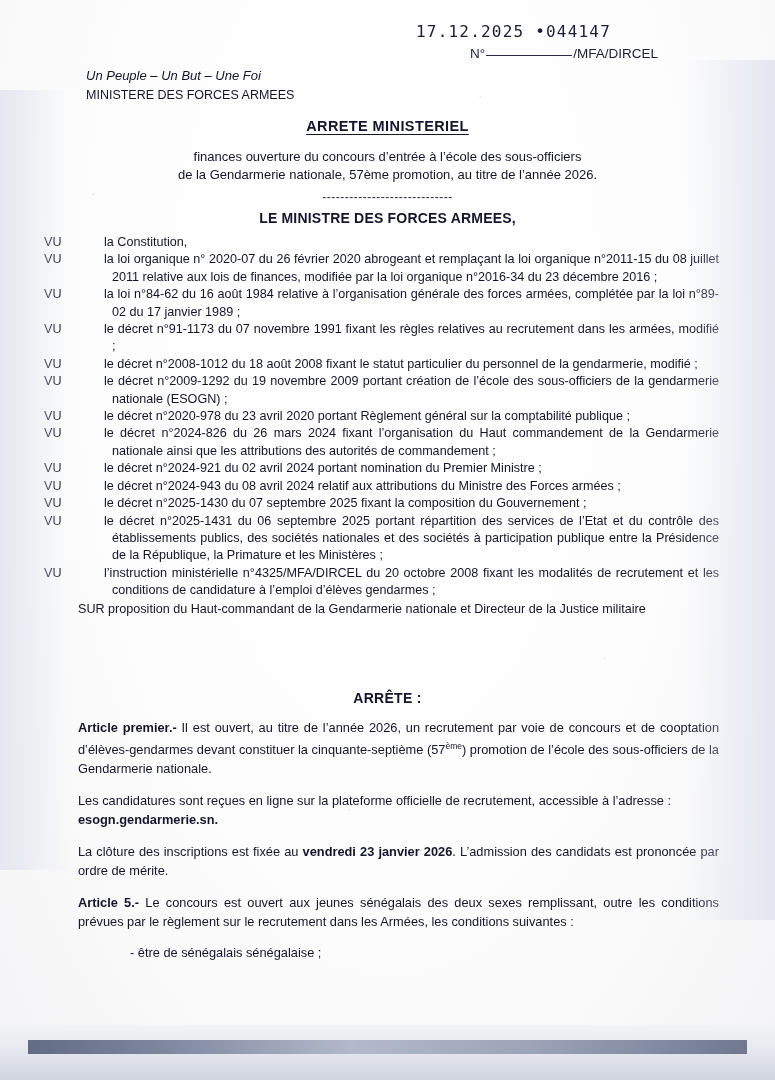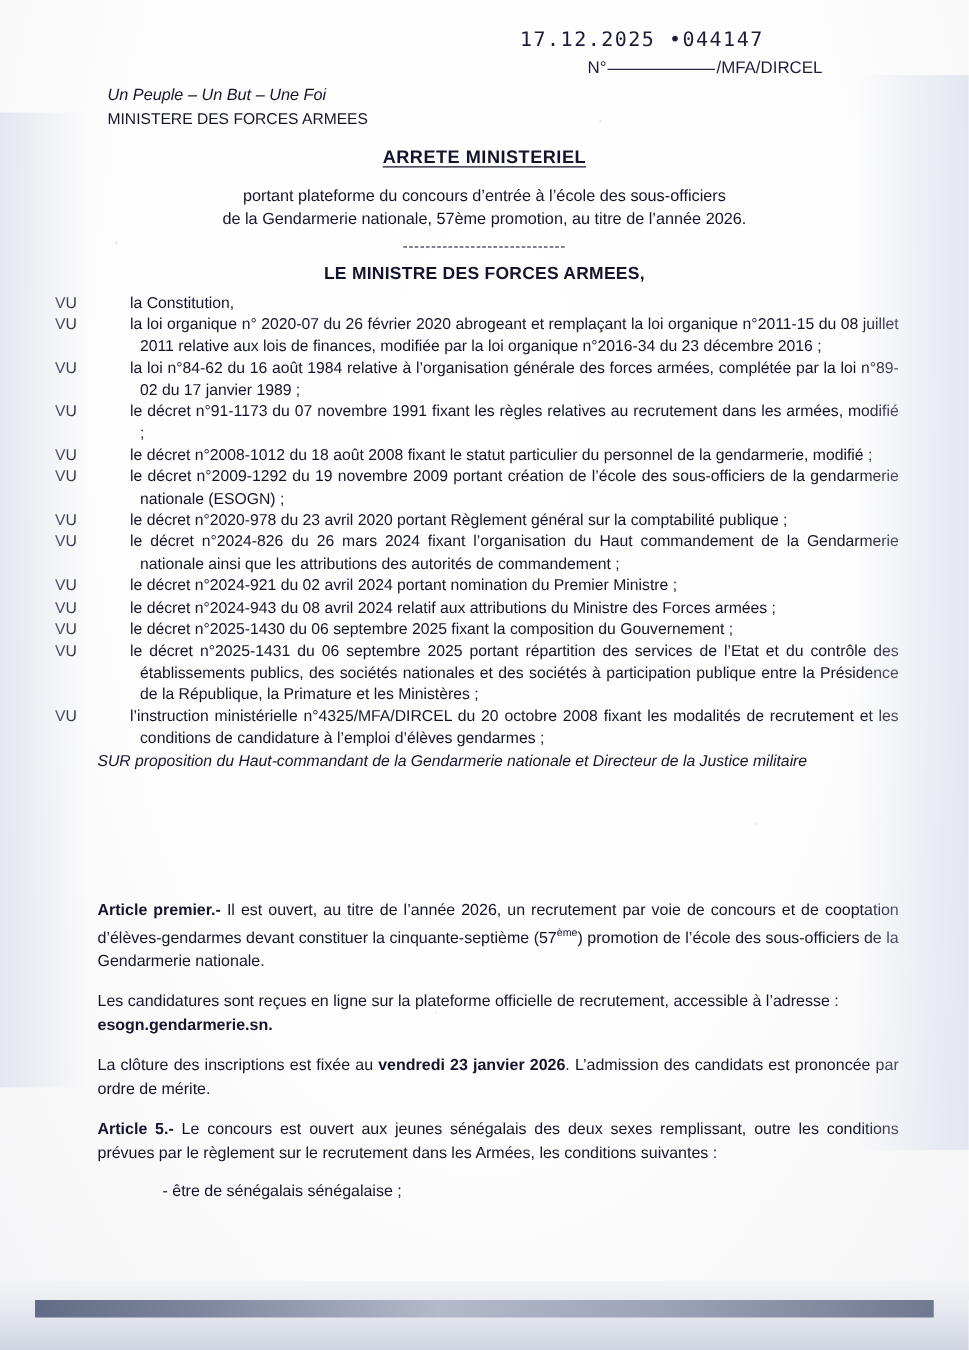--- a/index.html
+++ b/index.html
@@ -96,21 +96,21 @@
     position:absolute;left:78px;right:56px;top:234px;
     font-size:12.6px;line-height:17.4px;color:#14142c;
     text-align:justify;
   }
   .vu{
     display:block;margin:0;padding-left:34px;text-indent:-34px;
   }
   .vu .lbl{display:inline-block;min-width:26px;}
   .vu + .vu{margin-top:0px;}
   .sur{
-    display:block;padding-left:34px;text-indent:-34px;margin-top:1px;font-style:italic;
+    display:block;padding-left:34px;text-indent:-34px;margin-top:1px;
   }
 
   
   .arrete{
     position:absolute;left:0;right:0;top:690px;text-align:center;
     font-size:14px;font-weight:bold;letter-spacing:.3px;color:#14142c;
   }
   .body-block{
     position:absolute;left:78px;right:56px;top:718px;
     font-size:12.8px;line-height:19px;color:#14142c;text-align:justify;
@@ -144,43 +144,44 @@
 
     <div class="stamp-number">17.12.2025 •044147</div>
     <div class="ref-line">
       <span>N°</span><span class="rule"></span><span>/MFA/DIRCEL</span>
     </div>
     <div class="devise">Un Peuple – Un But – Une Foi</div>
     <div class="ministere">MINISTERE DES FORCES ARMEES</div>
 
     <div class="doc-title">ARRETE MINISTERIEL</div>
     <div class="subtitle">
-      <span>portant plateforme du concours d’entrée à l’école des sous-officiers</span><br>
+      <span>finances ouverture du concours d’entrée à l’école des sous-officiers</span><br>
       <span>de la Gendarmerie nationale, 57ème promotion, au titre de l’année 2026.</span>
     </div>
     <div class="dashes">-----------------------------</div>
     <div class="ministre-line">LE MINISTRE DES FORCES ARMEES,</div>
 
     <div class="vu-list">
       <p class="vu"><span class="lbl">VU</span><span>la Constitution,</span></p>
       <p class="vu"><span class="lbl">VU</span><span>la loi organique n° 2020-07 du 26 février 2020 abrogeant et remplaçant la loi organique n°2011-15 du 08 juillet 2011 relative aux lois de finances, modifiée par la loi organique n°2016-34 du 23 décembre 2016 ;</span></p>
       <p class="vu"><span class="lbl">VU</span><span>la loi n°84-62 du 16 août 1984 relative à l’organisation générale des forces armées, complétée par la loi n°89-02 du 17 janvier 1989 ;</span></p>
       <p class="vu"><span class="lbl">VU</span><span>le décret n°91-1173 du 07 novembre 1991 fixant les règles relatives au recrutement dans les armées, modifié ;</span></p>
       <p class="vu"><span class="lbl">VU</span><span>le décret n°2008-1012 du 18 août 2008 fixant le statut particulier du personnel de la gendarmerie, modifié ;</span></p>
       <p class="vu"><span class="lbl">VU</span><span>le décret n°2009-1292 du 19 novembre 2009 portant création de l’école des sous-officiers de la gendarmerie nationale (ESOGN) ;</span></p>
       <p class="vu"><span class="lbl">VU</span><span>le décret n°2020-978 du 23 avril 2020 portant Règlement général sur la comptabilité publique ;</span></p>
       <p class="vu"><span class="lbl">VU</span><span>le décret n°2024-826 du 26 mars 2024 fixant l’organisation du Haut commandement de la Gendarmerie nationale ainsi que les attributions des autorités de commandement ;</span></p>
       <p class="vu"><span class="lbl">VU</span><span>le décret n°2024-921 du 02 avril 2024 portant nomination du Premier Ministre ;</span></p>
       <p class="vu"><span class="lbl">VU</span><span>le décret n°2024-943 du 08 avril 2024 relatif aux attributions du Ministre des Forces armées ;</span></p>
-      <p class="vu"><span class="lbl">VU</span><span>le décret n°2025-1430 du 06 septembre 2025 fixant la composition du Gouvernement ;</span></p>
+      <p class="vu"><span class="lbl">VU</span><span>le décret n°2025-1430 du 07 septembre 2025 fixant la composition du Gouvernement ;</span></p>
       <p class="vu"><span class="lbl">VU</span><span>le décret n°2025-1431 du 06 septembre 2025 portant répartition des services de l’Etat et du contrôle des établissements publics, des sociétés nationales et des sociétés à participation publique entre la Présidence de la République, la Primature et les Ministères ;</span></p>
       <p class="vu"><span class="lbl">VU</span><span>l’instruction ministérielle n°4325/MFA/DIRCEL du 20 octobre 2008 fixant les modalités de recrutement et les conditions de candidature à l’emploi d’élèves gendarmes ;</span></p>
       <p class="sur">SUR proposition du Haut-commandant de la Gendarmerie nationale et Directeur de la Justice militaire</p>
     </div>
 
+    <div class="arrete">ARRÊTE :</div>
 
     <div class="body-block">
       <p class="para">
         <span class="b">Article premier.-</span><span> Il est ouvert, au titre de l’année 2026, un recrutement par voie de concours et de cooptation d’élèves-gendarmes devant constituer la cinquante-septième (57</span><sup>ème</sup><span>) promotion de l’école des sous-officiers de la Gendarmerie nationale.</span>
       </p>
       <p class="para">
         <span>Les candidatures sont reçues en ligne sur la plateforme officielle de recrutement, accessible à l’adresse :</span><br>
         <span class="b">esogn.gendarmerie.sn.</span>
       </p>
       <p class="para">

